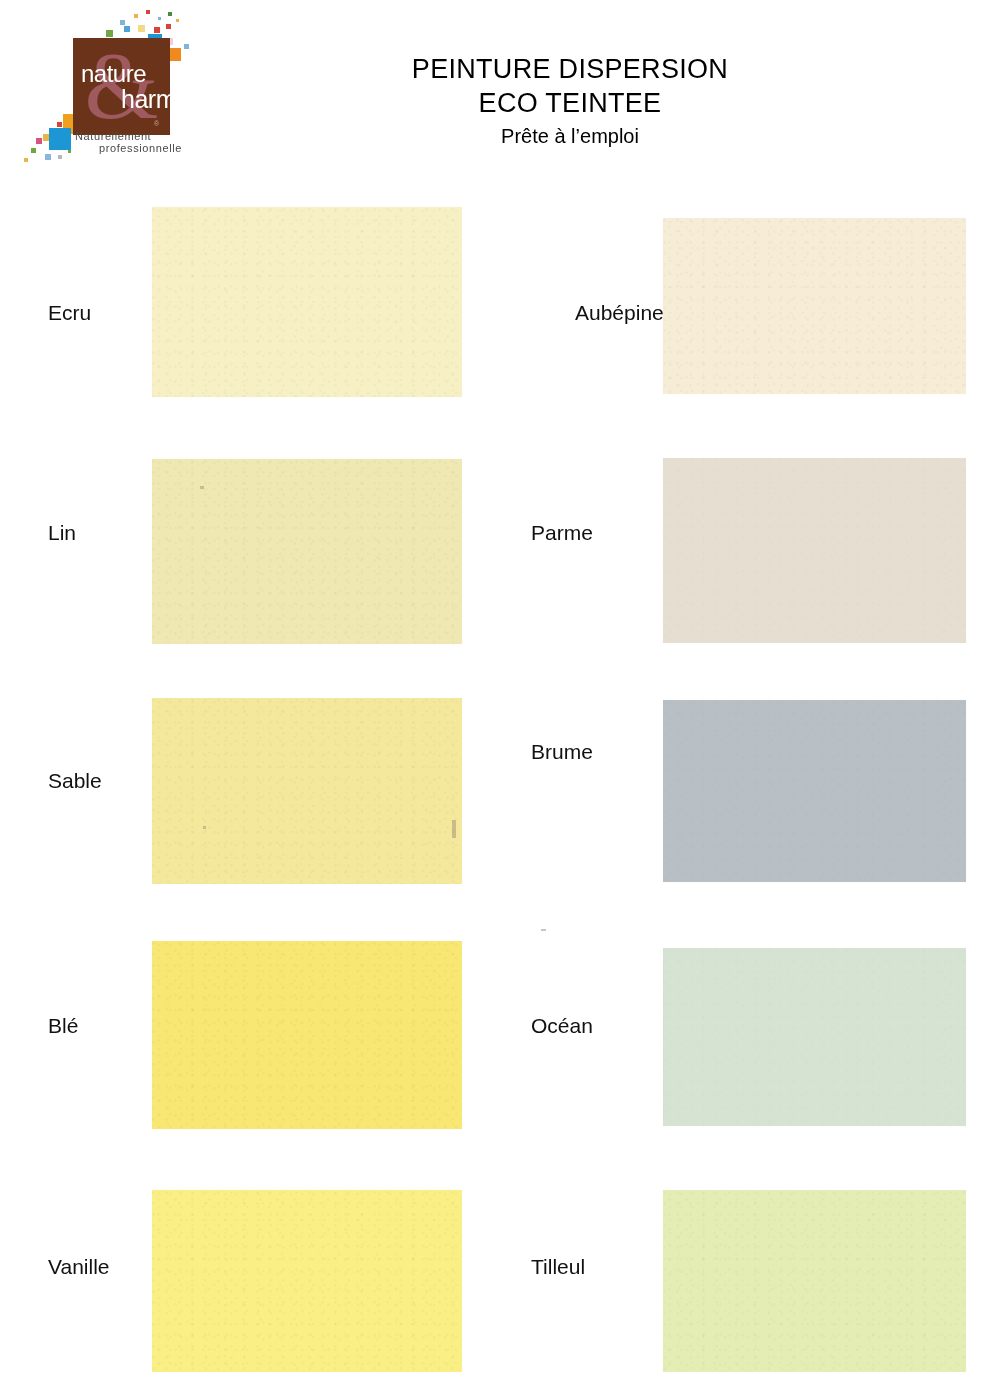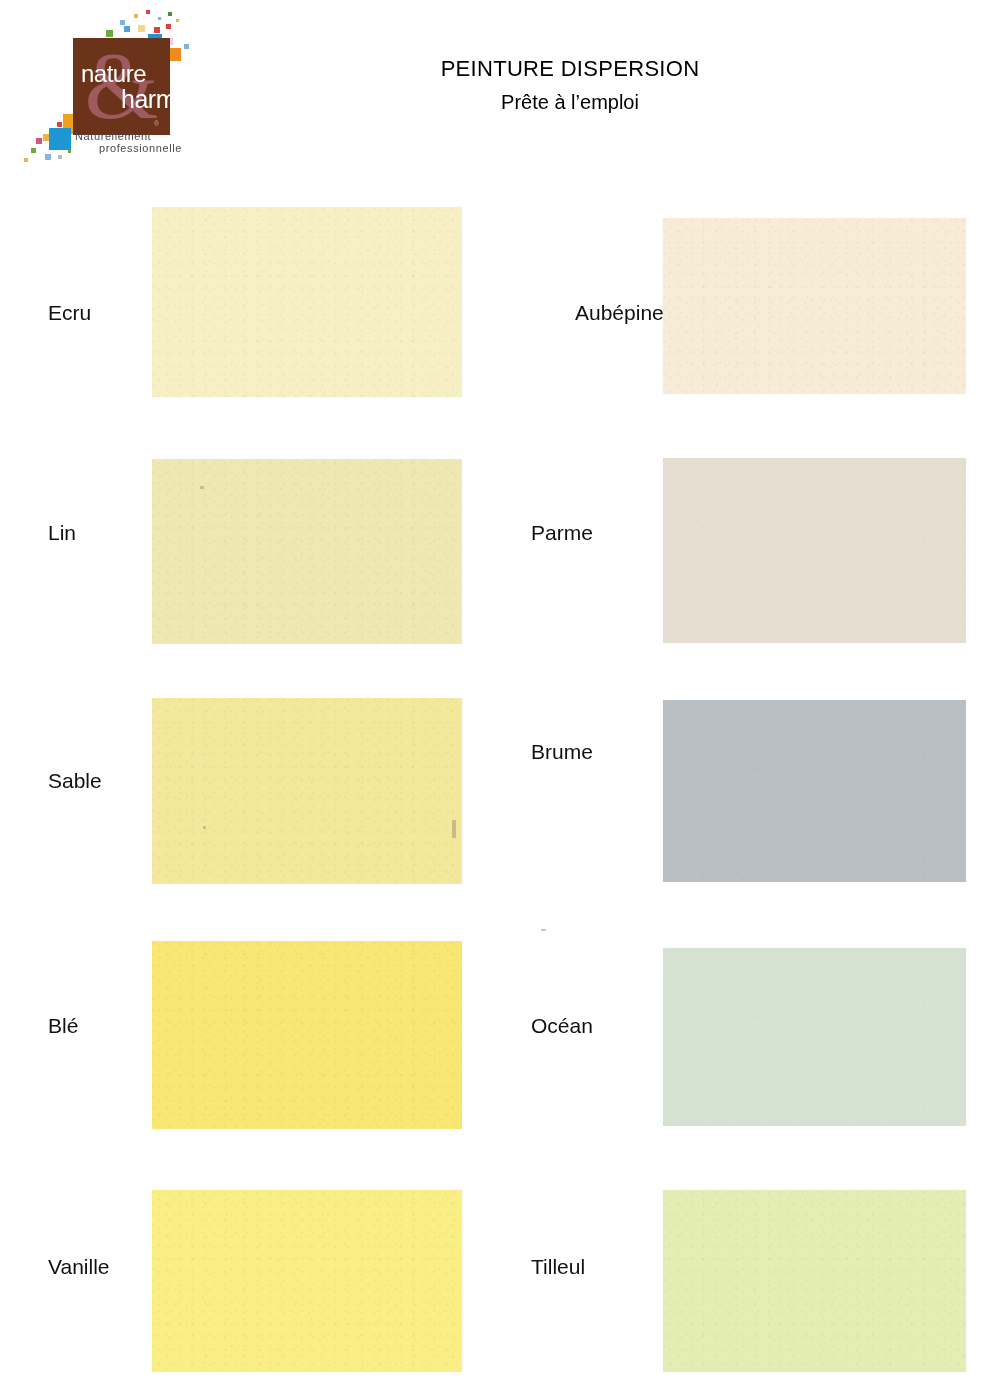--- a/index.html
+++ b/index.html
@@ -91,21 +91,21 @@
 
   
   .titles {
     position: absolute;
     left: 220px;
     top: 52px;
     width: 700px;
     text-align: center;
   }
   .title-line1, .title-line2 {
-    font-size: 22px;
+    font-size: 27px;
     line-height: 34px;
     letter-spacing: 0.3px;
     white-space: nowrap;
   }
   .title-line3 {
     font-size: 20px;
     line-height: 30px;
     margin-top: 1px;
   }
 
@@ -191,20 +191,21 @@
     <div class="logo-amp">&amp;</div>
     <div class="logo-word w1">nature</div>
     <div class="logo-word w2">harmonie</div>
     <div class="logo-reg">®</div>
     <div class="logo-tag t1">Naturellement</div>
     <div class="logo-tag t2">professionnelle</div>
   </div>
 
   <div class="titles">
     <div class="title-line1">PEINTURE DISPERSION</div>
+    <div class="title-line2">ECO TEINTEE</div>
     <div class="title-line3">Prête à l’emploi</div>
   </div>
 
   <div class="grid" id="swatch-grid">
       <div class="swatch-label" style="left: 48px; top: 301px;">Ecru</div>
       <div class="swatch-chip" style="left: 152px; top: 207px; width: 310px; height: 190px; background: rgb(246, 240, 196);"></div>
       <div class="swatch-label" style="left: 531px; top: 301px; margin-left: 44px;">Aubépine</div>
       <div class="swatch-chip" style="left: 663px; top: 218px; width: 303px; height: 176px; background: rgb(247, 236, 214);"></div>
       <div class="swatch-label" style="left: 48px; top: 521px;">Lin</div>
       <div class="swatch-chip" style="left: 152px; top: 459px; width: 310px; height: 185px; background: rgb(240, 232, 178);"></div>

